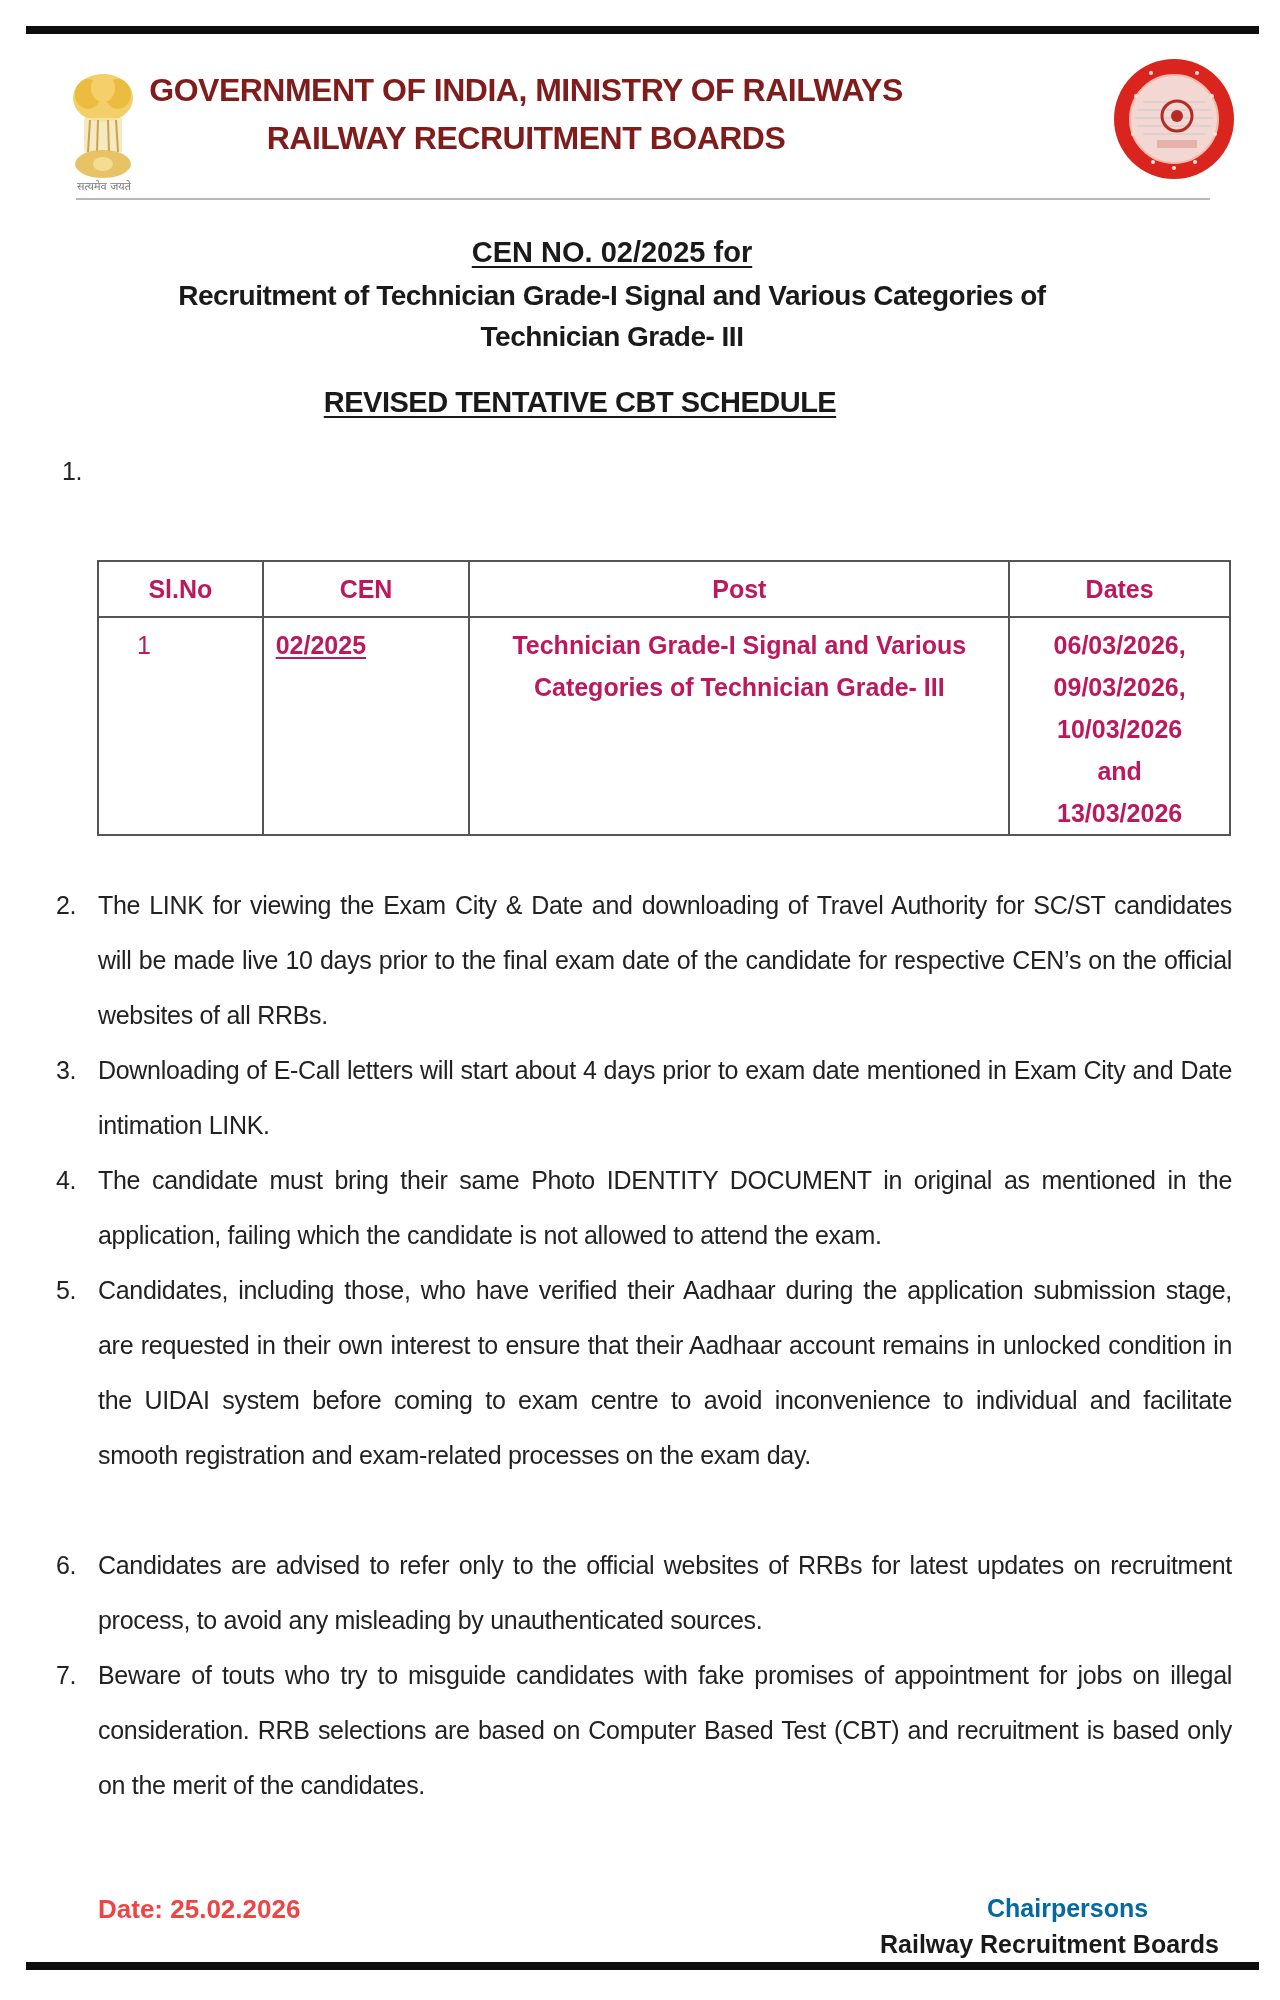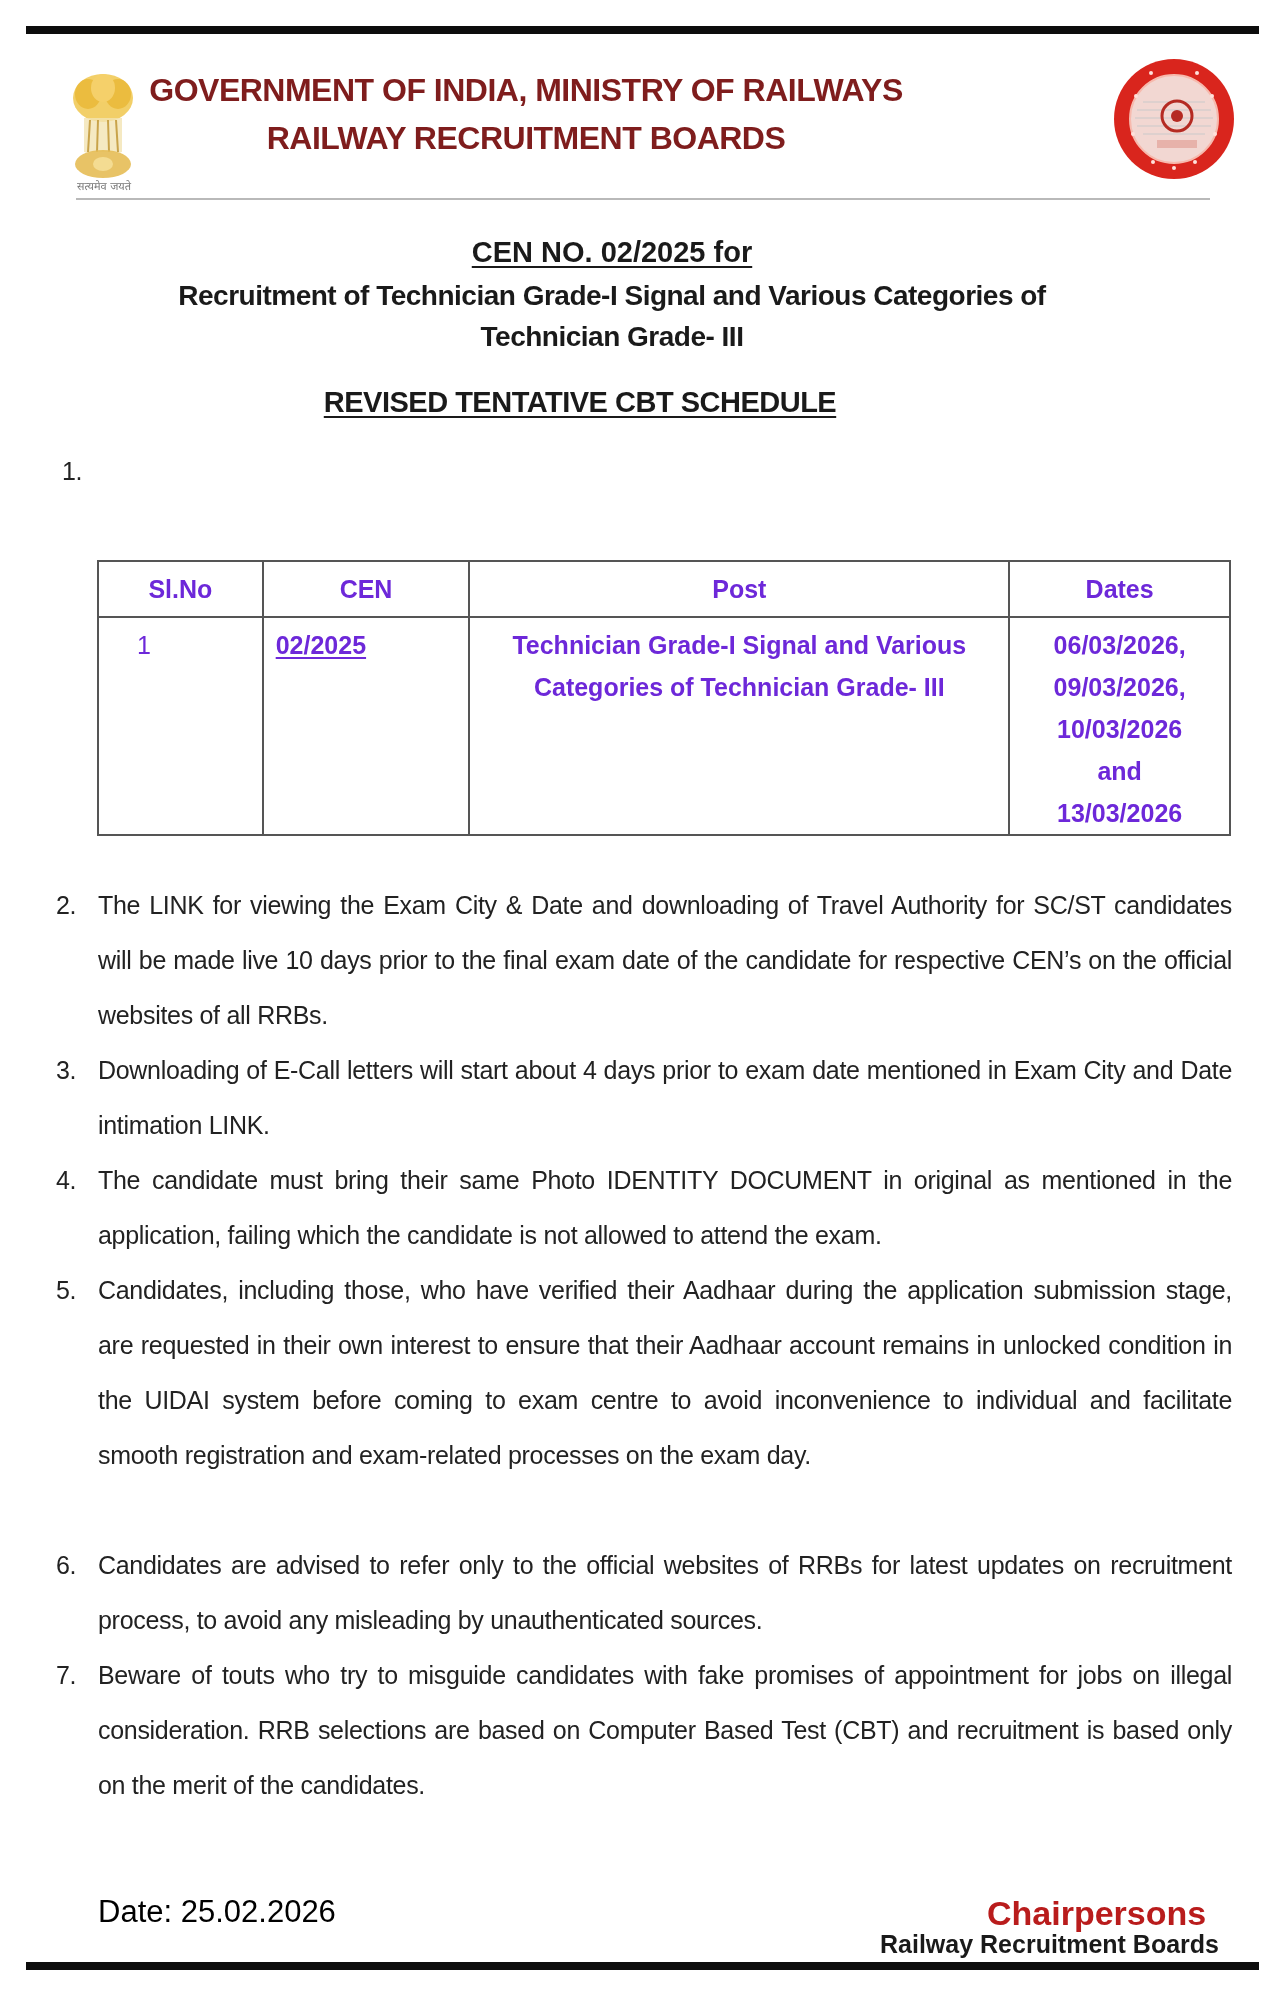--- a/index.html
+++ b/index.html
@@ -29,35 +29,35 @@
   .para { position: absolute; left: 98px; width: 1134px; font-size: 25px; line-height: 55px; color: #222; text-align: justify; letter-spacing: -0.3px; }
   .para .num { position: absolute; left: -42px; top: 0; }
   .p1 { top: 444px; left: 104px; width: 1128px; }
   .p2 { top: 878px; }
   .p3 { top: 1043px; }
   .p4 { top: 1153px; }
   .p5 { top: 1263px; }
   .p6 { top: 1538px; }
   .p7 { top: 1648px; }
 
-  table.sched { position: absolute; left: 97px; top: 560px; width: 1134px; height: 268px; border-collapse: collapse; font-size: 25px; color: #6d28d9; }
+  table.sched { position: absolute; left: 97px; top: 560px; width: 1134px; height: 268px; border-collapse: collapse; font-size: 25px; color: #be185d; }
   table.sched th, table.sched td { border: 2px solid #555; vertical-align: top; }
   table.sched th { height: 56px; font-weight: bold; text-align: center; vertical-align: middle; }
   table.sched td { padding-top: 6px; line-height: 42px; }
   .col-sl { width: 165px; }
   .col-cen { width: 207px; }
   .col-post { width: 541px; }
   .col-dates { width: 221px; }
   td.sl { padding-left: 38px; }
   td.cen { padding-left: 12px; font-weight: bold; text-decoration: underline; text-underline-offset: 3px; margin-top: 46px; }
   td.post { text-align: center; font-weight: bold; padding: 6px 30px 0 30px; }
   td.dates { text-align: center; font-weight: bold; }
 
-  .foot-date { position: absolute; left: 98px; top: 1894px; font-size: 31px; font-weight: normal; color: #000000; }
-  .foot-chair { position: absolute; left: 987px; top: 1894px; font-size: 34px; font-weight: bold; color: #b91c1c; }
+  .foot-date { position: absolute; left: 98px; top: 1894px; font-size: 26px; font-weight: bold; color: #ef4444; }
+  .foot-chair { position: absolute; left: 987px; top: 1894px; font-size: 25px; font-weight: bold; color: #0369a1; }
   .foot-rrb { position: absolute; left: 880px; top: 1930px; font-size: 25px; font-weight: bold; color: #1a1a1a; }
 </style>
 </head>
 <body>
 
 <div class="bar bar-top"></div>
 
 <svg class="emblem" viewBox="0 0 90 130">
   <ellipse cx="45" cy="30" rx="30" ry="24" fill="#f0c74e" opacity="0.85"></ellipse>
   <ellipse cx="30" cy="26" rx="13" ry="15" fill="#e9b635" opacity="0.8"></ellipse>

